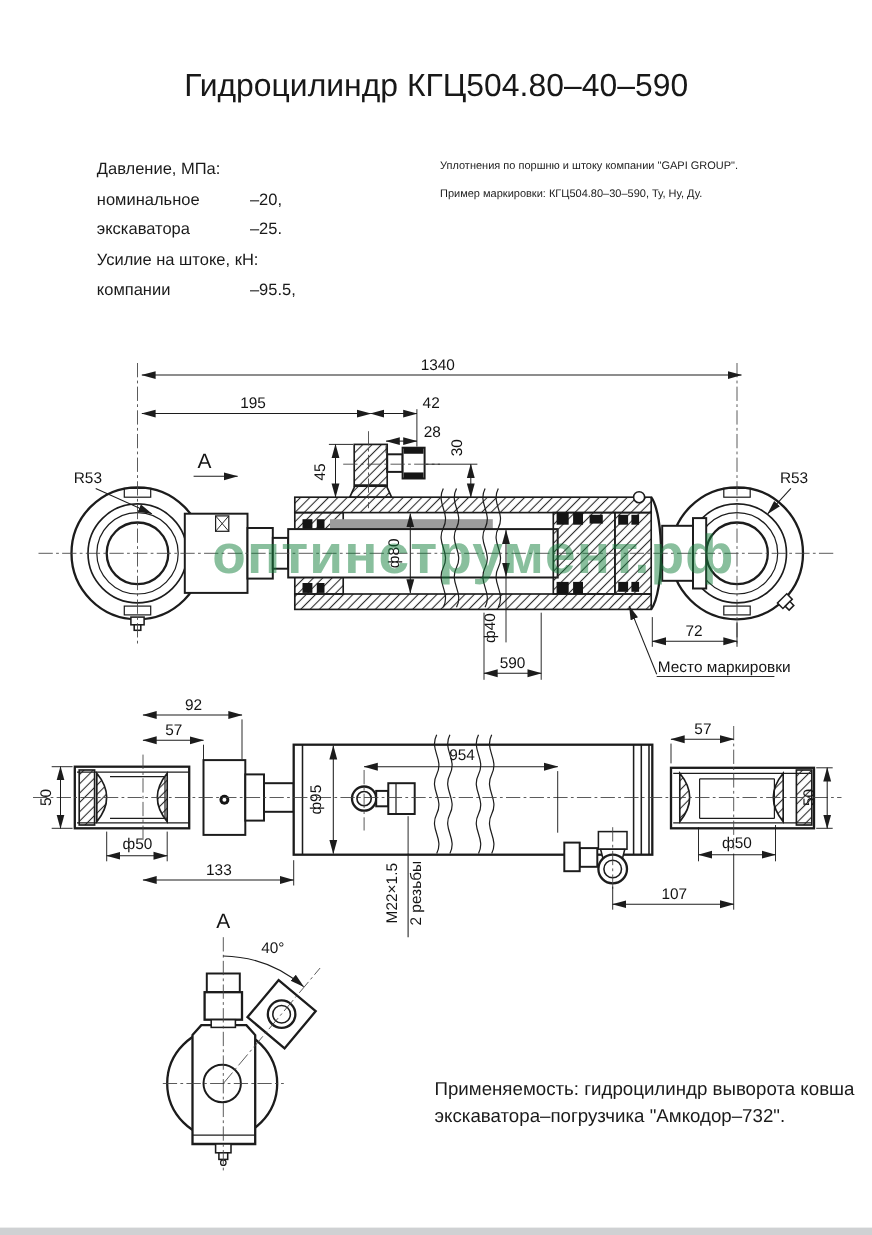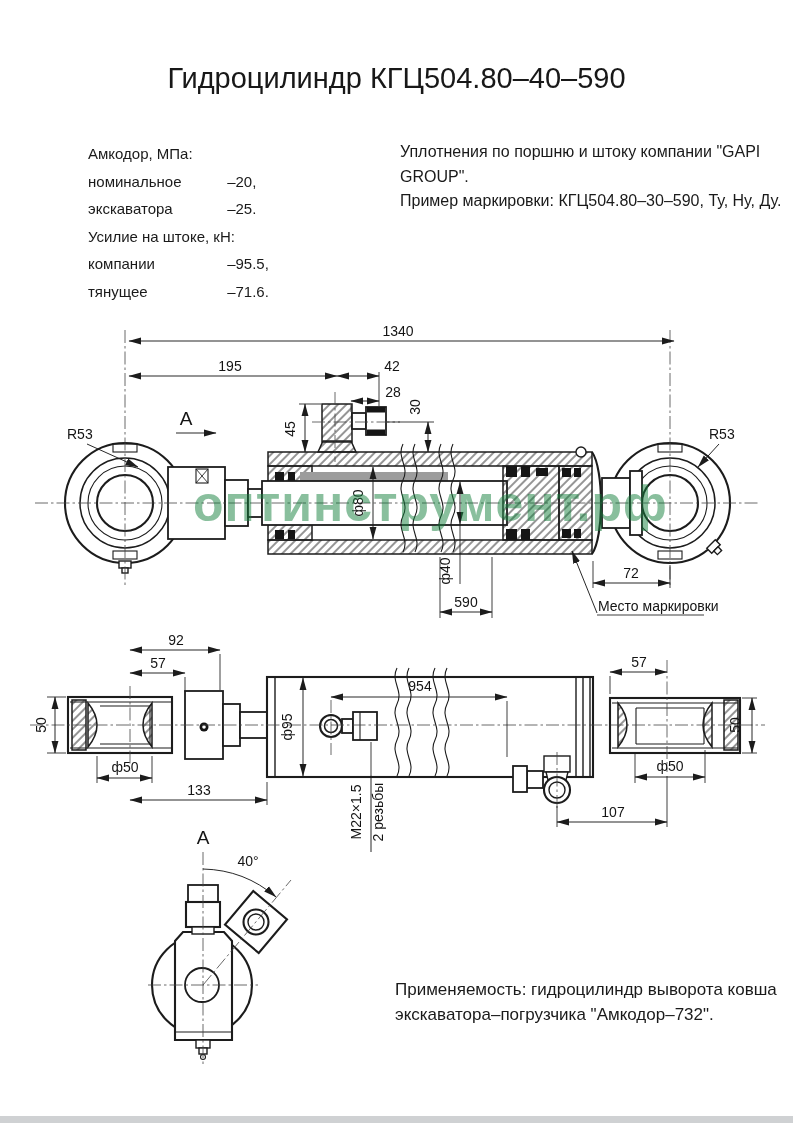--- a/index.html
+++ b/index.html
@@ -2,21 +2,21 @@
 <html><head>
 <meta charset="utf-8">
 <style>
   html,body{margin:0;padding:0;background:#fff;}
   .page{position:relative;width:793px;height:1123px;background:#fff;overflow:hidden;
         font-family:"Liberation Sans",sans-serif;color:#141414;}
   .abs{position:absolute;}
   .title{left:0;top:62px;width:100%;text-align:center;font-size:29px;letter-spacing:0px;color:#181818;}
   .specs{left:88px;top:140px;font-size:15px;line-height:27.5px;color:#1a1a1a;}
   .srow .lab{display:inline-block;width:135px;}
-  .notes{left:400px;top:140px;font-size:16px;line-height:24.5px;color:#1a1a1a;}
+  .notes{left:400px;top:140px;font-size:10px;line-height:24.5px;color:#1a1a1a;}
   .application{left:395px;top:978px;font-size:17px;line-height:24.5px;color:#1a1a1a;}
   .watermark{left:193px;top:475px;font-size:50px;font-weight:700;color:#15803d;opacity:.5;
              letter-spacing:1px;z-index:6;pointer-events:none;}
   .bottomstrip{left:0;bottom:0;width:100%;height:7px;background:#cfd1d3;}
   svg{position:absolute;overflow:visible;}
   .c2{stroke:#1c1c1c;stroke-width:2.1;fill:#fff}
   .c2n{stroke:#1c1c1c;stroke-width:2.1;fill:none}
   .c15{stroke:#1c1c1c;stroke-width:1.5;fill:none}
   .c1{stroke:#1c1c1c;stroke-width:1.1;fill:none}
   .w18{stroke:#1c1c1c;stroke-width:1.8;fill:#fff}
@@ -32,37 +32,33 @@
   text.big{font-size:19px}
 </style>
 </head>
 <body>
 
 <div class="page">
 
   <div class="abs title">Гидроцилиндр КГЦ504.80–40–590</div>
 
   <div class="abs specs">
-    <div class="srow">Амкодор, МПа:</div>
+    <div class="srow">Давление, МПа:</div>
     <div class="srow">
       <span class="lab">номинальное</span>
       <span>–20,</span>
     </div>
     <div class="srow">
       <span class="lab">экскаватора</span>
       <span>–25.</span>
     </div>
     <div class="srow">Усилие на штоке, кН:</div>
     <div class="srow">
       <span class="lab">компании</span>
       <span>–95.5,</span>
-    </div>
-    <div class="srow">
-      <span class="lab">тянущее</span>
-      <span>–71.6.</span>
     </div>
   </div>
 
   <div class="abs notes">
     <div>Уплотнения по поршню и штоку компании "GAPI GROUP".</div>
     <div>Пример маркировки: КГЦ504.80–30–590, Ту, Ну, Ду.</div>
   </div>
 
   <svg style="left:0;top:305px" width="793" height="320" viewBox="0 305 793 320">
     <defs>

